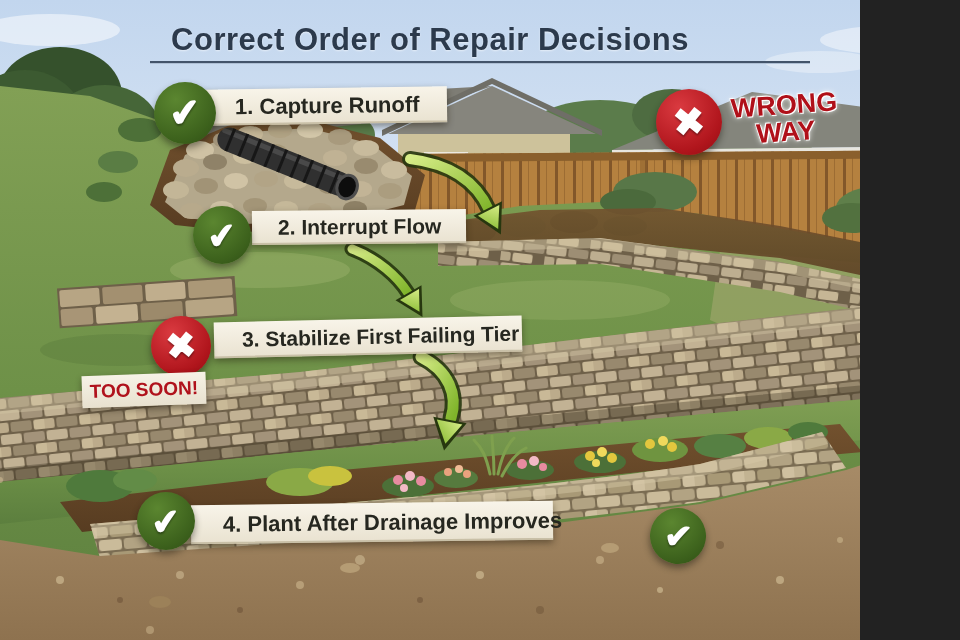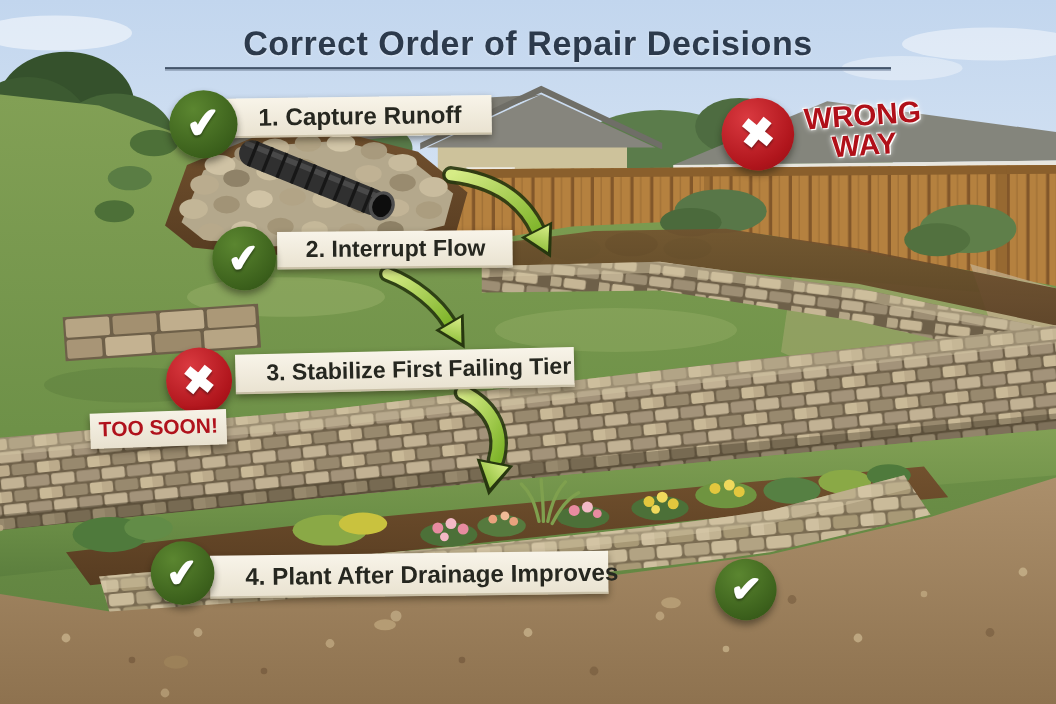--- a/index.html
+++ b/index.html
@@ -1,17 +1,17 @@
 <!DOCTYPE html>
 <html><head>
 <meta charset="utf-8">
 <style>
   html,body{margin:0;padding:0;background:#222;}
   .stage{
-    position:relative;width:960px;height:640px;overflow:hidden;
+    position:relative;width:860px;height:640px;overflow:hidden;
     font-family:"Liberation Sans",sans-serif;
     background:#cfe0f2;
   }
   .scene{position:absolute;left:0;top:0;width:960px;height:640px;display:block;}
   
   .page-title{
     position:absolute;left:0;top:22px;width:100%;margin:0;
     text-align:center;font-size:31px;font-weight:bold;letter-spacing:.5px;
     color:#2c3a4c;text-shadow:0 1px 2px rgba(255,255,255,.55);
   }

